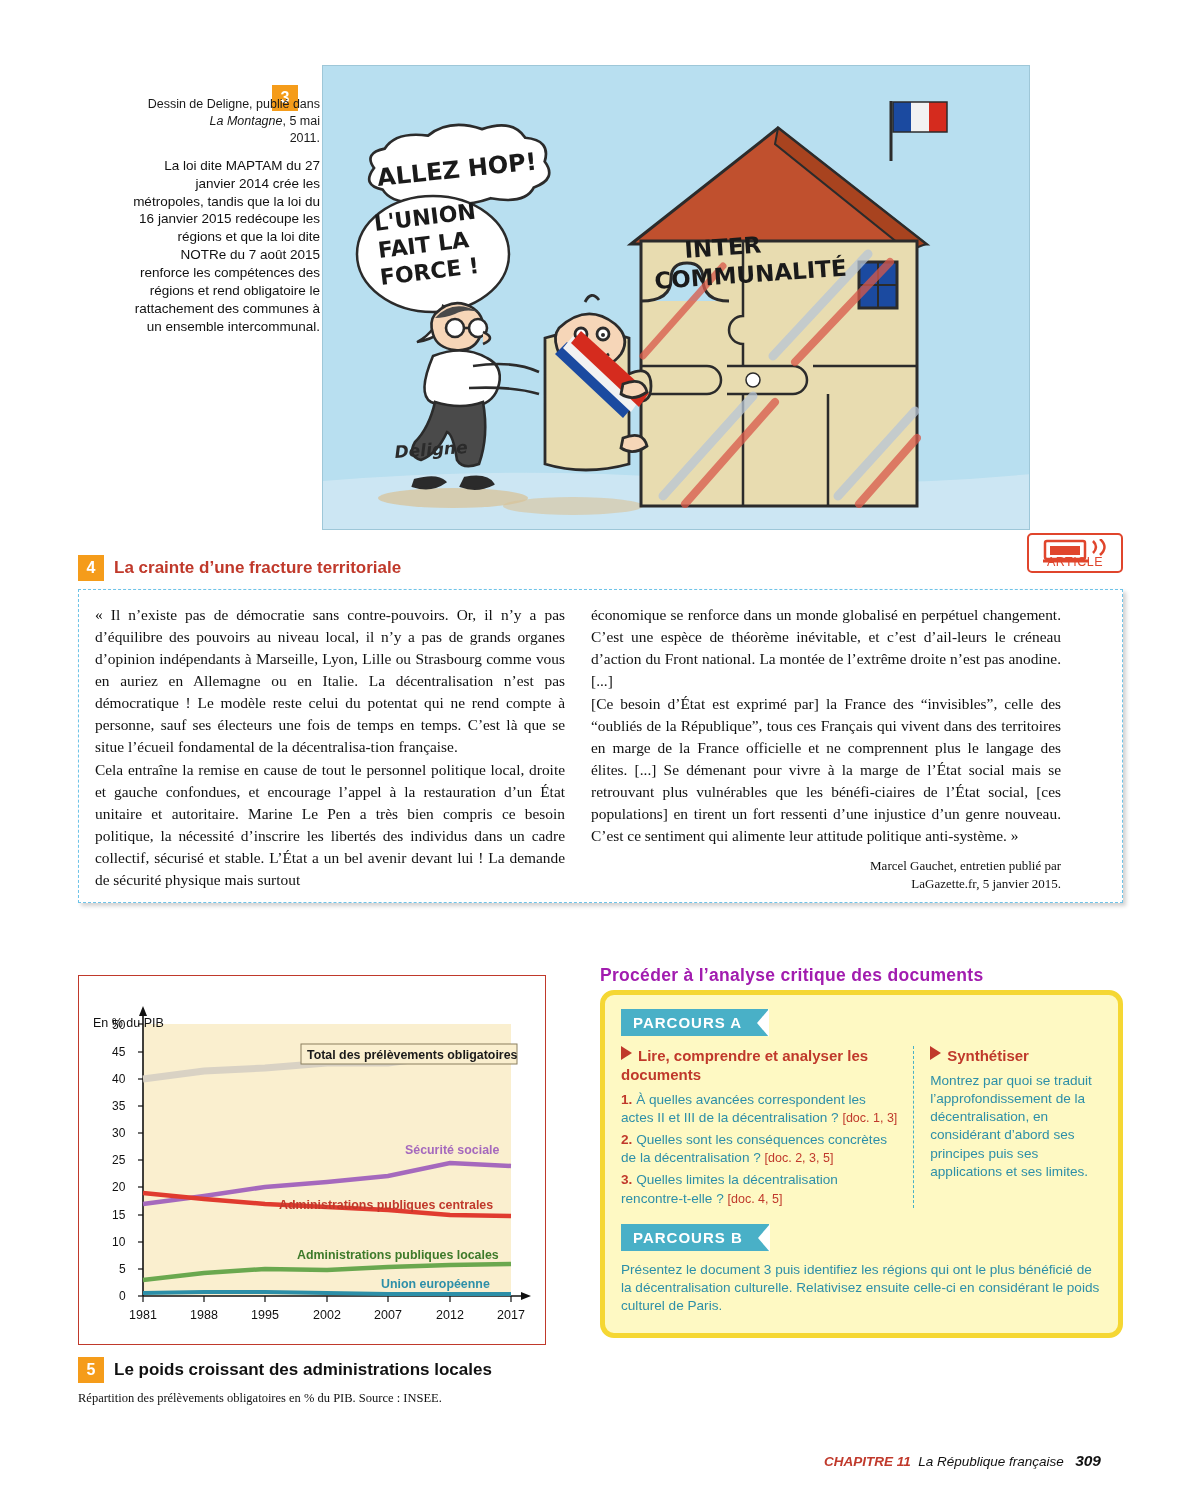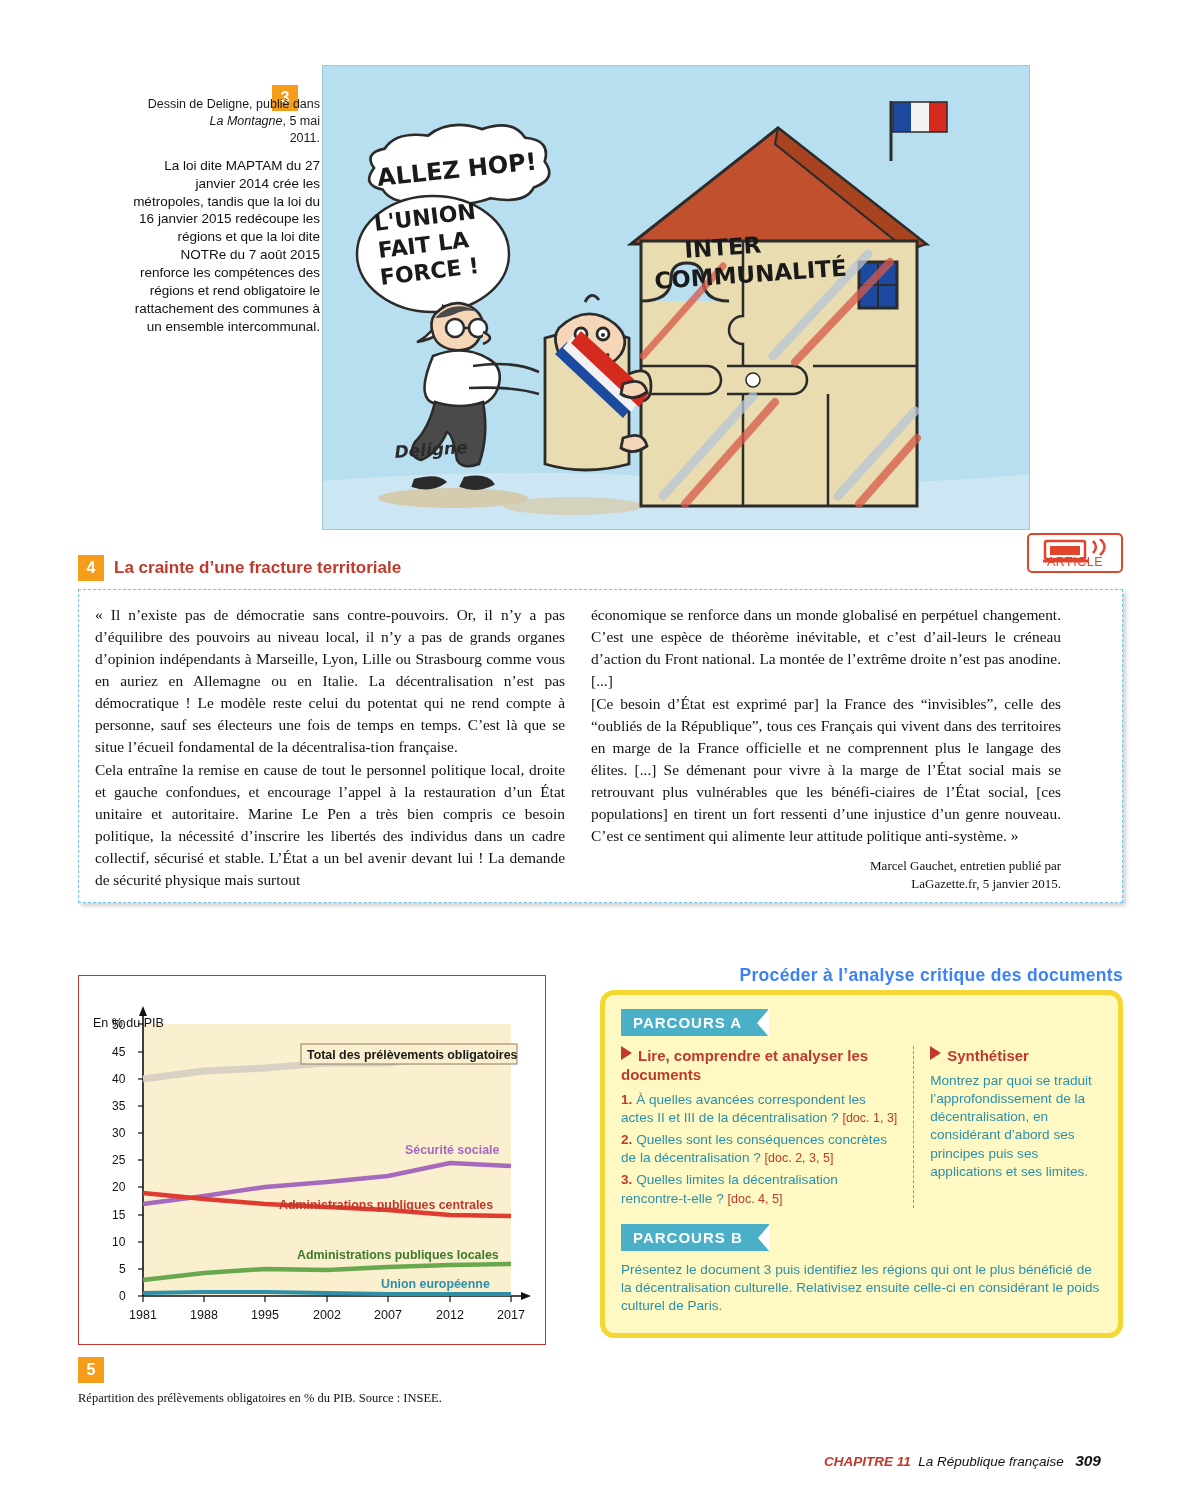--- a/index.html
+++ b/index.html
@@ -82,21 +82,21 @@
   }
   #doc5-head { display: flex; align-items: center; gap: 10px; margin-top: 12px; }
   #doc5-title {
     font-family: "Liberation Sans", sans-serif; font-weight: bold; font-size: 17px; color: #111;
   }
   #doc5-sub { margin-top: 8px; font-size: 12.5px; color: #111; }
   
   #panel { position: absolute; left: 600px; top: 965px; width: 523px; }
   #panel-title {
     font-family: "Liberation Sans", sans-serif; font-weight: bold; font-size: 17.5px;
-    color: #3b82f6; text-align: right; letter-spacing: .3px; margin-bottom: 4px;
+    color: #a21caf; text-align: left; letter-spacing: .3px; margin-bottom: 4px;
   }
   #panel-box {
     border: 5px solid #f5d733; border-radius: 14px; background: #fef9c3;
     padding: 14px 16px 18px 16px; position: relative;
   }
   .parcours-tab {
     display: inline-block; background: #49b0c7; color: #fff;
     font-family: "Liberation Sans", sans-serif; font-weight: bold; font-size: 15px;
     padding: 5px 26px 5px 12px; letter-spacing: 1px; position: relative;
   }
@@ -373,20 +373,21 @@
         <text x="326" y="178" fill="#a569bd">Sécurité sociale</text>
         <text x="200" y="233" fill="#c0392b">Administrations publiques centrales</text>
         <text x="218" y="283" fill="#3d7a2a">Administrations publiques locales</text>
         <text x="302" y="312" fill="#2d8fa8">Union européenne</text>
       </g>
     </svg>
   </div>
 
   <div id="doc5-head">
     <div class="num-badge">5</div>
+    <div id="doc5-title">Le poids croissant des administrations locales</div>
   </div>
   <div id="doc5-sub">Répartition des prélèvements obligatoires en % du PIB. Source : INSEE.</div>
 </div>
 
 <div id="panel">
   <div id="panel-title">Procéder à l’analyse critique des documents</div>
   <div id="panel-box">
 
     <div class="parcours-tab">PARCOURS A</div>
 

